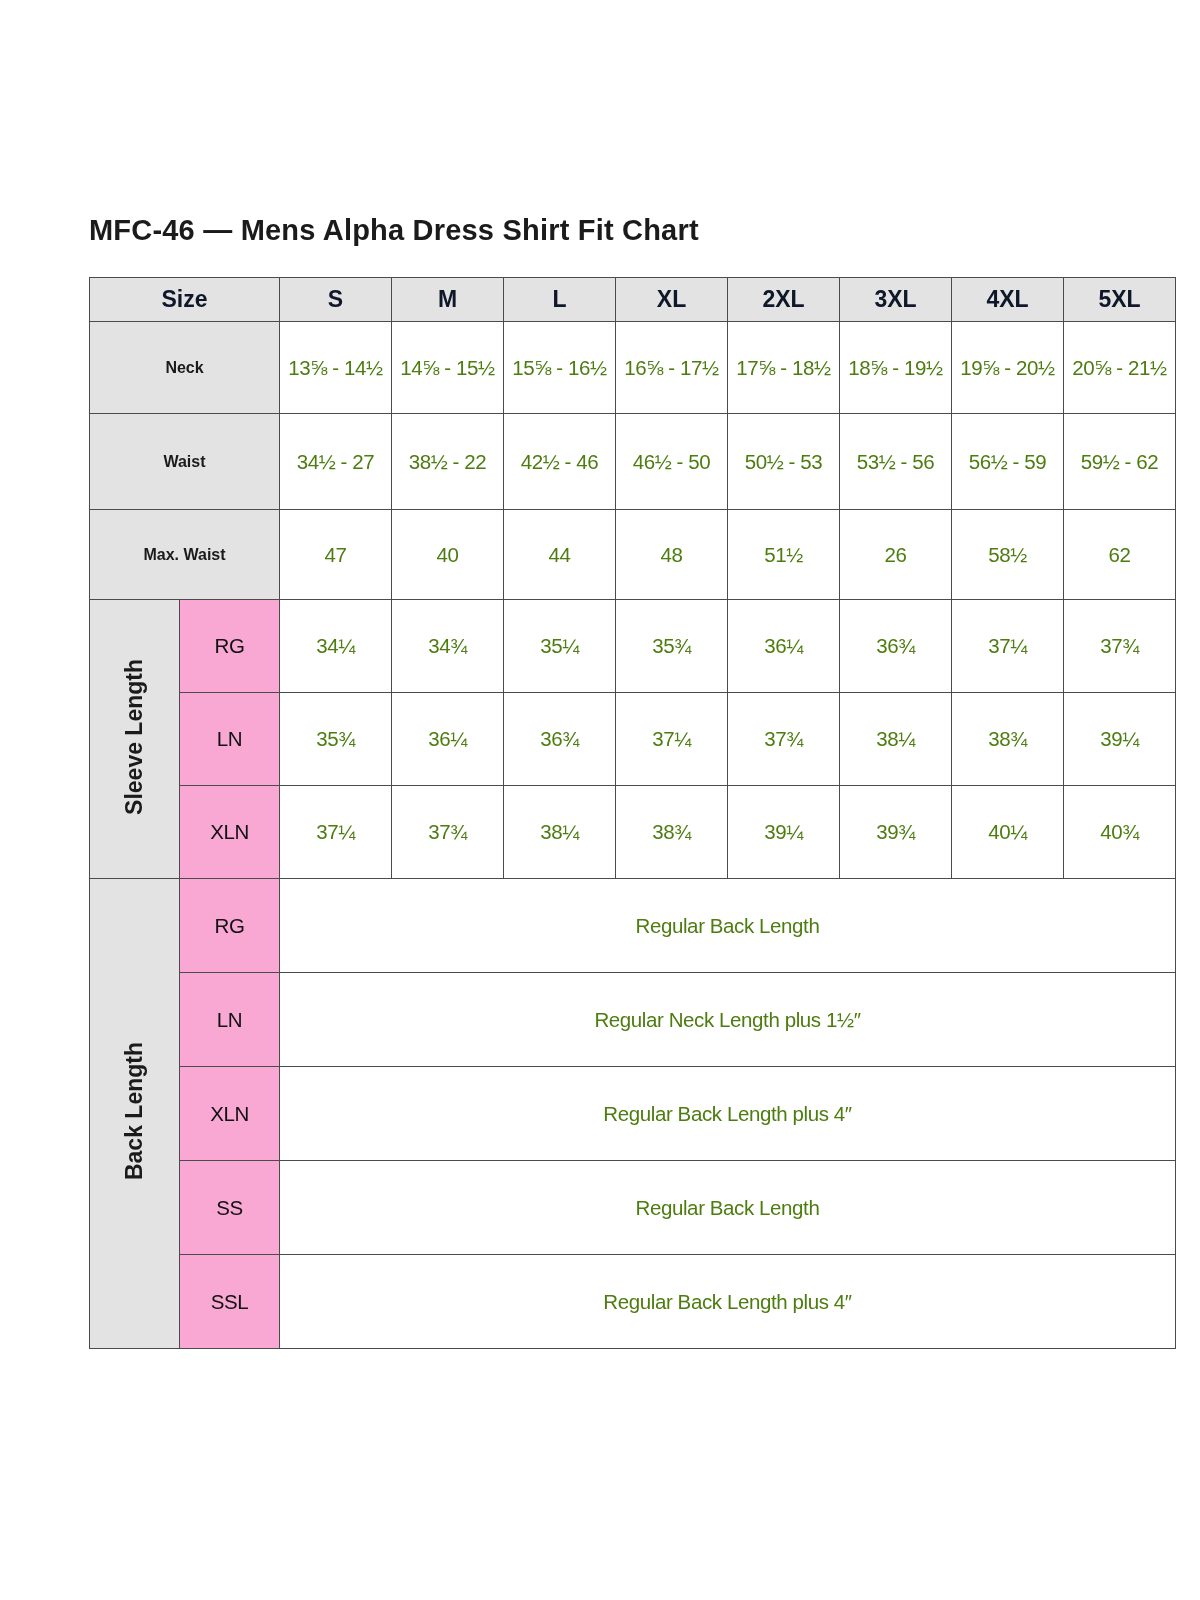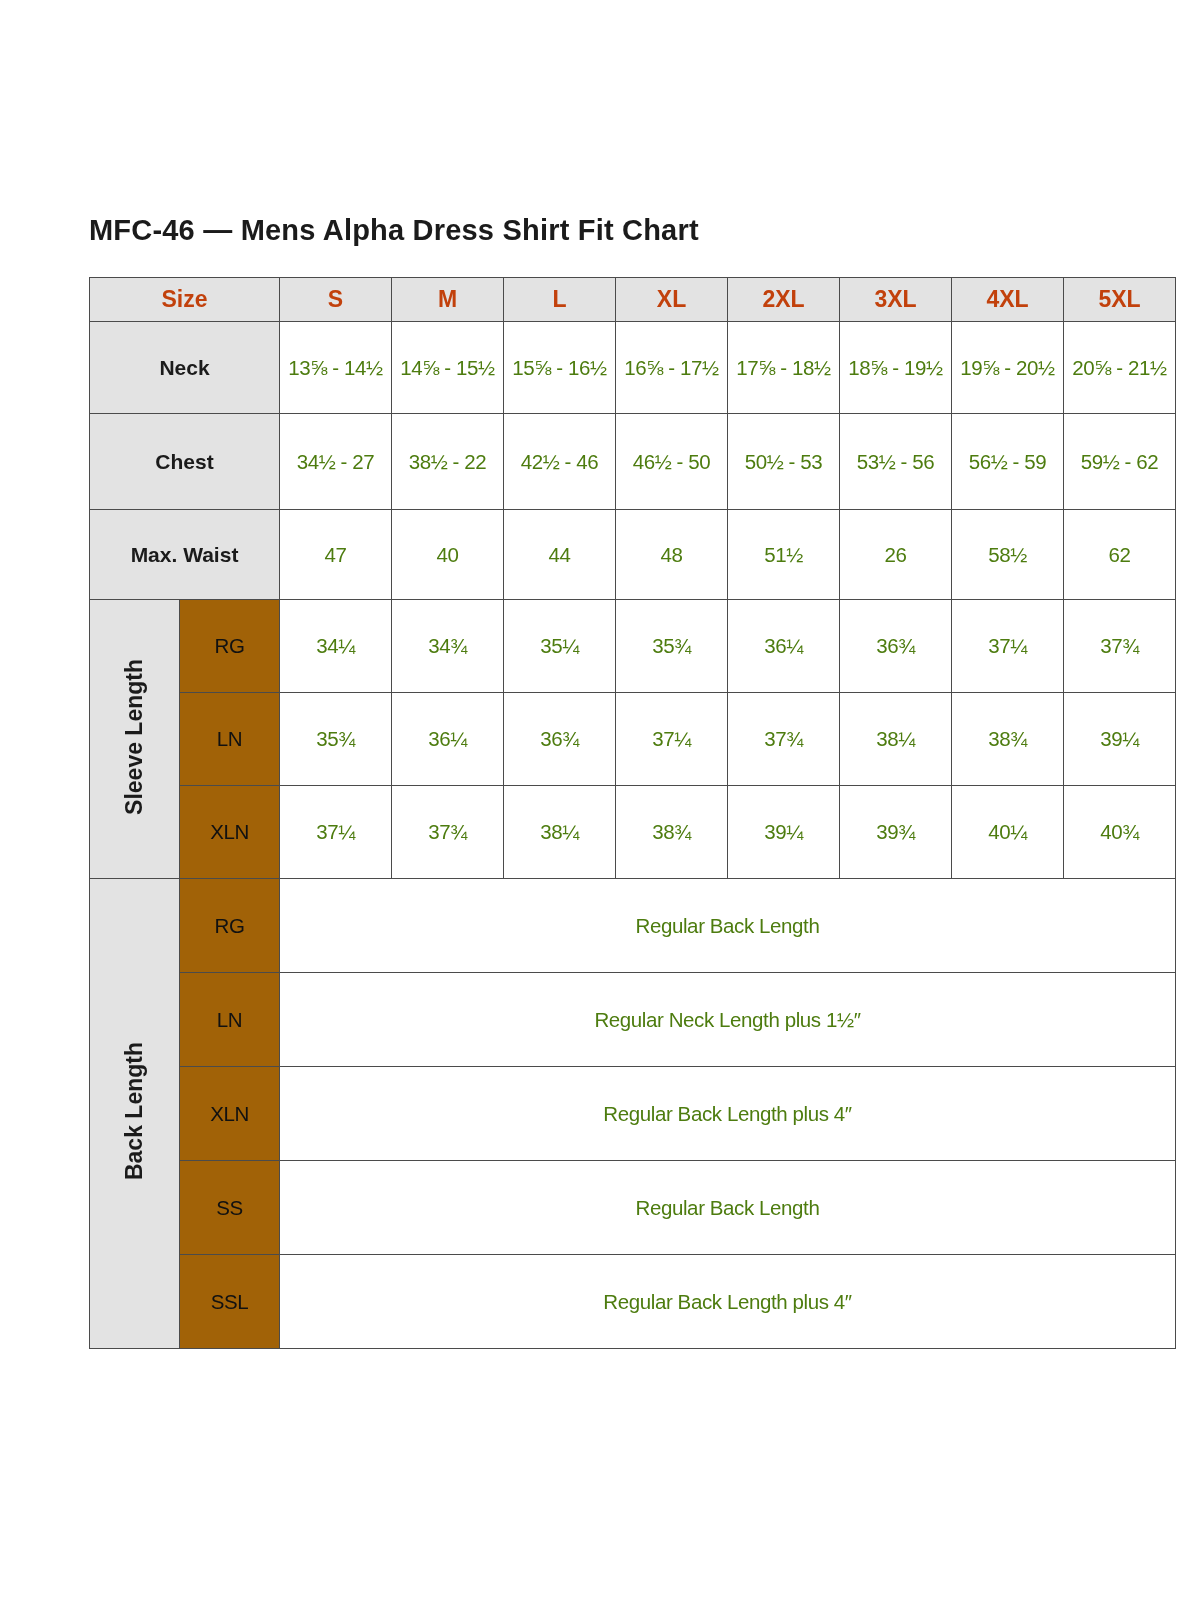--- a/index.html
+++ b/index.html
@@ -17,24 +17,24 @@
   table.fit-table {
     position: absolute; left: 45px; top: 277px;
     border-collapse: collapse; table-layout: fixed; width: 1086px;
   }
   .fit-table th, .fit-table td {
     border: 1.6px solid #4b4b4b;
     text-align: center; vertical-align: middle;
     padding: 0; overflow: hidden;
   }
   .gray { background: #e3e3e3; }
-  .hdr { font-size: 23px; font-weight: 700; color: #c2410c; }
-  .lbl { font-size: 21px; font-weight: 700; color: #1b1b1b; }
+  .hdr { font-size: 23px; font-weight: 700; color: #0f172a; }
+  .lbl { font-size: 16px; font-weight: 700; color: #1b1b1b; }
   .val { font-size: 20.5px; font-weight: 400; color: #4d7c0f; letter-spacing: -0.4px; }
-  .sub { font-size: 20.5px; font-weight: 400; color: #111; letter-spacing: -0.4px; background:#a16207; }
+  .sub { font-size: 20.5px; font-weight: 400; color: #111; letter-spacing: -0.4px; background:#f9a8d4; }
   .vcell { background: #e3e3e3; }
   .vtext {
     display: inline-block;
     writing-mode: vertical-rl;
     transform: rotate(180deg);
     font-size: 23px; font-weight: 700; color: #1b1b1b;
     line-height: 1;
   }
   tr.r-hdr   { height: 44px; }
   tr.r-neck  { height: 92px; }
@@ -83,21 +83,21 @@
       <td class="val">14⅝ - 15½</td>
       <td class="val">15⅝ - 16½</td>
       <td class="val">16⅝ - 17½</td>
       <td class="val">17⅝ - 18½</td>
       <td class="val">18⅝ - 19½</td>
       <td class="val">19⅝ - 20½</td>
       <td class="val">20⅝ - 21½</td>
     </tr>
 
     <tr class="r-chest">
-      <th class="gray lbl" colspan="2">Chest</th>
+      <th class="gray lbl" colspan="2">Waist</th>
       <td class="val">34½ - 27</td>
       <td class="val">38½ - 22</td>
       <td class="val">42½ - 46</td>
       <td class="val">46½ - 50</td>
       <td class="val">50½ - 53</td>
       <td class="val">53½ - 56</td>
       <td class="val">56½ - 59</td>
       <td class="val">59½ - 62</td>
     </tr>
 

